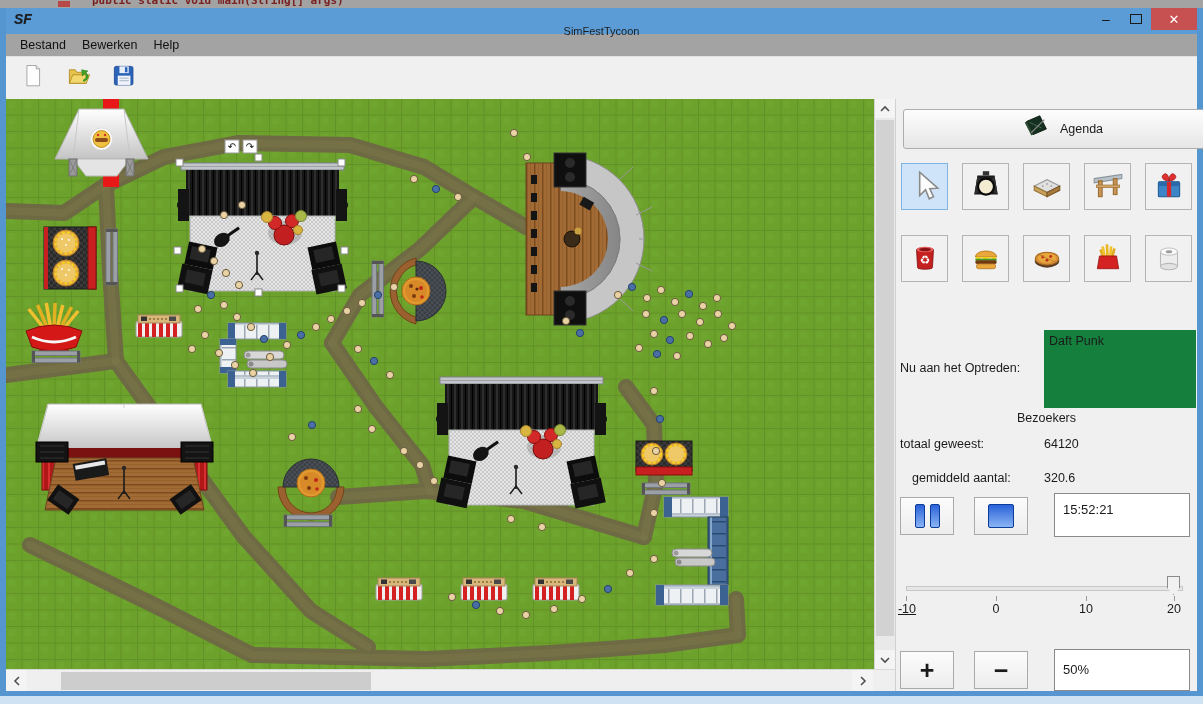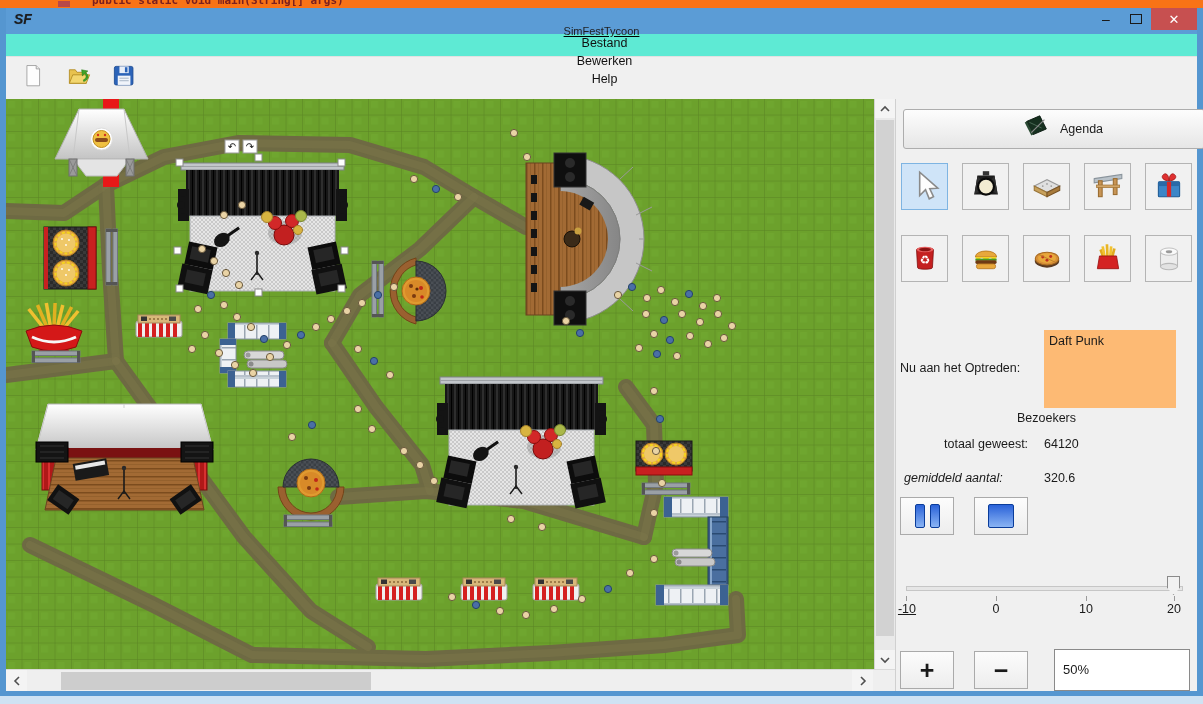--- a/index.html
+++ b/index.html
@@ -1,37 +1,37 @@
 <!DOCTYPE html>
 <html><head>
 <meta charset="utf-8">
 <style>
   html,body{margin:0;padding:0;}
   body{width:1203px;height:704px;position:relative;overflow:hidden;
        font-family:"Liberation Sans",sans-serif;background:#fdfdfd;}
 
   
-  #code-strip{position:absolute;top:0;left:0;width:100%;height:8px;background:#f97316;overflow:hidden;}
+  #code-strip{position:absolute;top:0;left:0;width:100%;height:8px;background:#a3a3a3;overflow:hidden;}
   #code-strip .blob{position:absolute;left:58px;top:1px;width:12px;height:6px;background:#b84848;}
   #code-strip .code{position:absolute;left:92px;top:-6px;font-family:"DejaVu Sans Mono",monospace;
        font-size:11px;font-weight:bold;color:#7a2020;white-space:nowrap;}
 
   
   #window{position:absolute;top:8px;left:0;width:1203px;height:688px;box-sizing:border-box;
        border:6px solid #5596D0;border-top:none;background:#f0f0f0;}
-  #titlebar{height:26px;background:#5B9CD6;position:relative;display:flex;align-items:center;text-decoration:underline;}
+  #titlebar{height:26px;background:#5B9CD6;position:relative;display:flex;align-items:center;}
   #app-icon{position:absolute;left:8px;top:3px;font-size:14px;font-weight:bold;font-style:italic;
        color:#1d1d1d;text-shadow:0 0 1px #3a6a9a;}
   #title{width:100%;text-align:center;font-size:11px;color:#1e1e1e;margin-top:20px;}
   #win-controls{position:absolute;right:0;top:0;height:22px;display:flex;}
   .wc{width:30px;height:22px;display:flex;align-items:center;justify-content:center;color:#1a1a1a;font-size:14px;}
   .wc .maxbox{width:10px;height:8px;border:1.5px solid #1a1a1a;display:block;}
   #close-btn{width:46px;background:#C75050;color:#fff;font-size:13px;}
 
-  #menubar{height:22px;background:#5eead4;border-bottom:1px solid #e2e2e2;display:flex;align-items:center;padding-left:6px;flex-direction:column;}
+  #menubar{height:22px;background:#a3a3a3;border-bottom:1px solid #e2e2e2;display:flex;align-items:center;padding-left:6px;}
   .menu-item{padding:2px 8px;font-size:12.5px;color:#111;}
 
   #toolbar{height:42px;background:#f0f0f0;display:flex;align-items:center;gap:13px;padding-left:12px;}
   .tb-btn{width:32px;height:32px;display:flex;align-items:center;justify-content:center;}
 
   #main{display:flex;height:592px;}
   #map-col{width:889px;display:flex;flex-direction:column;}
   #map-row{display:flex;height:570px;}
   #map-viewport{width:868px;height:570px;position:relative;overflow:hidden;background:#6CA12C;}
   #vscroll{width:21px;height:570px;background:#e9e9e9;border-left:1px solid #d4d4d4;box-sizing:border-box;position:relative;}
@@ -44,26 +44,26 @@
   
   #panel{width:302px;height:592px;background:#f0f0f0;border-left:1px solid #d0d0d0;box-sizing:border-box;position:relative;font-size:12.5px;color:#1a1a1a;}
   #agenda-btn{position:absolute;left:7px;top:10px;width:284px;height:38px;border:1px solid #adadad;border-radius:3px;
        background:linear-gradient(180deg,#fdfdfd,#e6e6e6);display:flex;align-items:center;justify-content:center;gap:9px;padding-left:16px;}
   .tool-row{position:absolute;left:5px;right:5px;display:flex;justify-content:space-between;}
   #tool-row-1{top:64px;} #tool-row-2{top:136px;}
   .tool-btn{width:47px;height:47px;border:1px solid #b4b4b4;background:#f1f1f1;display:flex;align-items:center;justify-content:center;box-sizing:border-box;}
   .tool-btn.selected{background:#cfe4f8;border:1px solid #7eb4e2;}
   #stage-name-field{position:absolute;left:2px;top:208px;width:294px;height:20px;background:#fff;border:1px solid #6a9cc8;
        box-sizing:border-box;font-size:12.5px;padding:2px 0 0 4px;}
-  #now-box{position:absolute;left:148px;top:231px;width:132px;height:78px;background:#fdba74;}
+  #now-box{position:absolute;left:148px;top:231px;width:152px;height:78px;background:#15803d;}
   #now-value{position:absolute;left:5px;top:4px;}
   #now-label{position:absolute;left:4px;top:262px;}
   #visitors-header{position:absolute;left:0;top:312px;width:100%;text-align:center;}
-  #total-label{position:absolute;left:4px;top:338px;margin-left:44px;} #total-value{position:absolute;left:148px;top:338px;}
-  #avg-label{position:absolute;left:8px;top:372px;font-style:italic;} #avg-value{position:absolute;left:148px;top:372px;}
+  #total-label{position:absolute;left:4px;top:338px;} #total-value{position:absolute;left:148px;top:338px;}
+  #avg-label{position:absolute;left:16px;top:372px;} #avg-value{position:absolute;left:148px;top:372px;}
 
   .panel-btn{position:absolute;width:54px;height:38px;border:1px solid #aaa;background:linear-gradient(180deg,#fcfcfc,#ededed);
        display:flex;align-items:center;justify-content:center;box-sizing:border-box;}
   #pause-btn{left:4px;top:398px;gap:5px;} #stop-btn{left:78px;top:398px;}
   .pbar{width:8px;height:22px;border:1px solid #0a3c9a;border-radius:2px;background:linear-gradient(180deg,#2a62d8,#8ab4f4);}
   .pstop{width:24px;height:22px;border:1px solid #0a3c9a;border-radius:2px;background:linear-gradient(180deg,#2a62d8,#8ab4f4);}
   #time-field{position:absolute;left:158px;top:394px;width:136px;height:44px;background:#fff;border:1px solid #8a8a8a;
        box-sizing:border-box;padding:8px 0 0 8px;font-size:13px;}
 
   #slider-track{position:absolute;left:10px;top:487px;width:275px;height:3px;background:#e6e6e6;border:1px solid #c6c6c6;}
@@ -774,20 +774,21 @@
       <span id="avg-label">gemiddeld aantal:</span>
       <span id="avg-value">320.6</span>
 
       <div class="panel-btn" id="pause-btn">
         <span class="pbar"></span>
         <span class="pbar"></span>
       </div>
       <div class="panel-btn" id="stop-btn">
         <span class="pstop"></span>
       </div>
+      <div id="time-field">15:52:21</div>
 
       <div id="slider-track"></div>
       <div id="slider-thumb"></div>
       <span class="tickmark" style="left:10px;"></span>
       <span class="tickmark" style="left:100px;"></span>
       <span class="tickmark" style="left:190px;"></span>
       <span class="tickmark" style="left:278px;"></span>
       <span class="ticklabel" style="left:-4px;text-decoration:underline;">-10</span>
       <span class="ticklabel" style="left:85px;">0</span>
       <span class="ticklabel" style="left:175px;">10</span>

